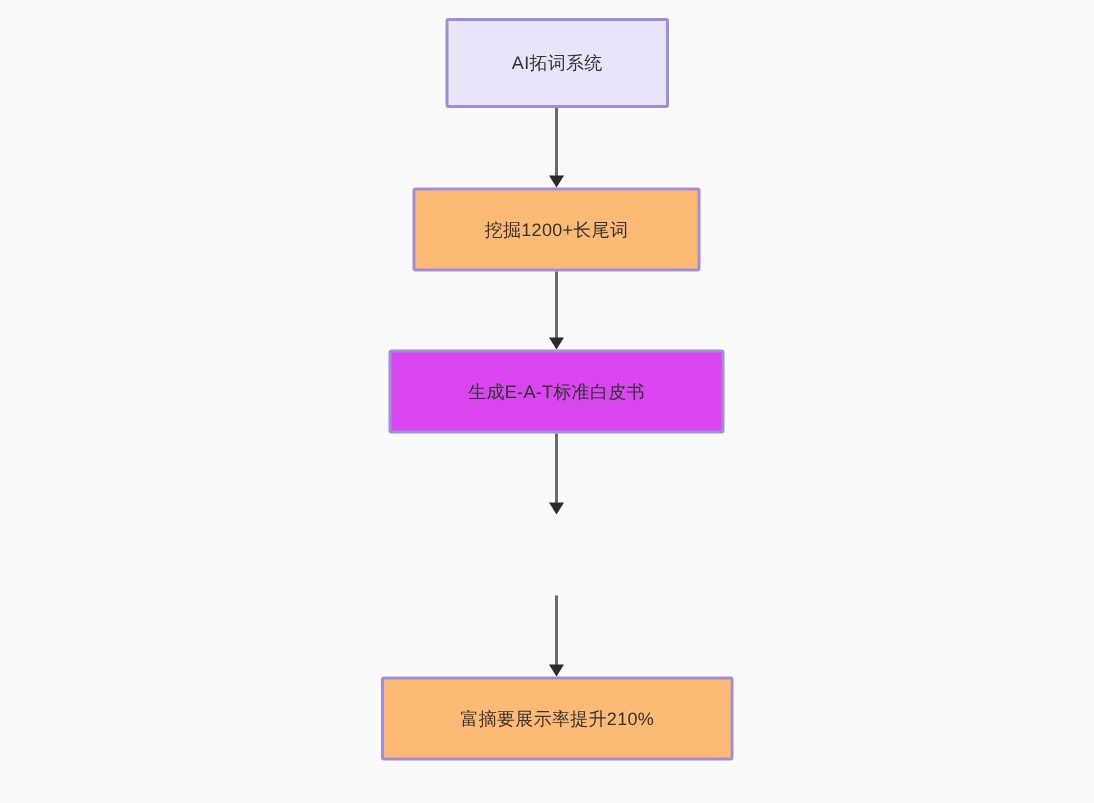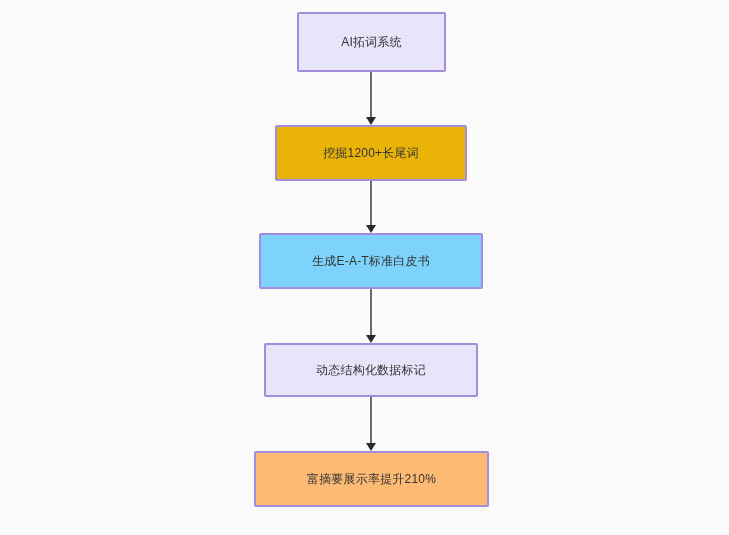--- a/index.html
+++ b/index.html
@@ -57,28 +57,25 @@
   }
 </style>
 </head>
 <body style="background: rgb(250, 250, 250);">
 
 <div id="flowchart">
 
   <div class="node" style="left: 297px; top: 12px; width: 149px; height: 60px; background: rgb(232, 229, 251); border-color: rgb(163, 141, 219); color: rgb(51, 51, 51);">
     <span>AI拓词系统</span>
   </div>
-  <div class="node" style="left: 275px; top: 125px; width: 192px; height: 56px; background: #eab308; border-color: rgb(163, 141, 219); color: rgb(51, 51, 51);">
+  <div class="node" style="left: 275px; top: 125px; width: 192px; height: 56px; background: #fdba74; border-color: rgb(163, 141, 219); color: rgb(51, 51, 51);">
     <span>挖掘1200+长尾词</span>
   </div>
-  <div class="node" style="left: 259px; top: 233px; width: 224px; height: 56px; background: #7dd3fc; border-color: rgb(163, 141, 219); color: rgb(51, 51, 51);">
+  <div class="node" style="left: 259px; top: 233px; width: 224px; height: 56px; background: #d946ef; border-color: rgb(163, 141, 219); color: rgb(51, 51, 51);">
     <span>生成E-A-T标准白皮书</span>
-  </div>
-  <div class="node" style="left: 264px; top: 343px; width: 214px; height: 54px; background: rgb(232, 229, 251); border-color: rgb(163, 141, 219); color: rgb(51, 51, 51);">
-    <span>动态结构化数据标记</span>
   </div>
   <div class="node" style="left: 254px; top: 451px; width: 235px; height: 56px; background: #fdba74; border-color: rgb(163, 141, 219); color: rgb(51, 51, 51);">
     <span>富摘要展示率提升210%</span>
   </div>
 
   <div class="edge" style="left: 371px; top: 72px; height: 53px;">
     <div class="edge-line" style="height: 46px; background: rgb(107, 107, 107);"></div>
     <div class="edge-head" style="top: 45px; border-top-color: rgb(43, 43, 43);"></div>
   </div>
   <div class="edge" style="left: 371px; top: 181px; height: 52px;">

